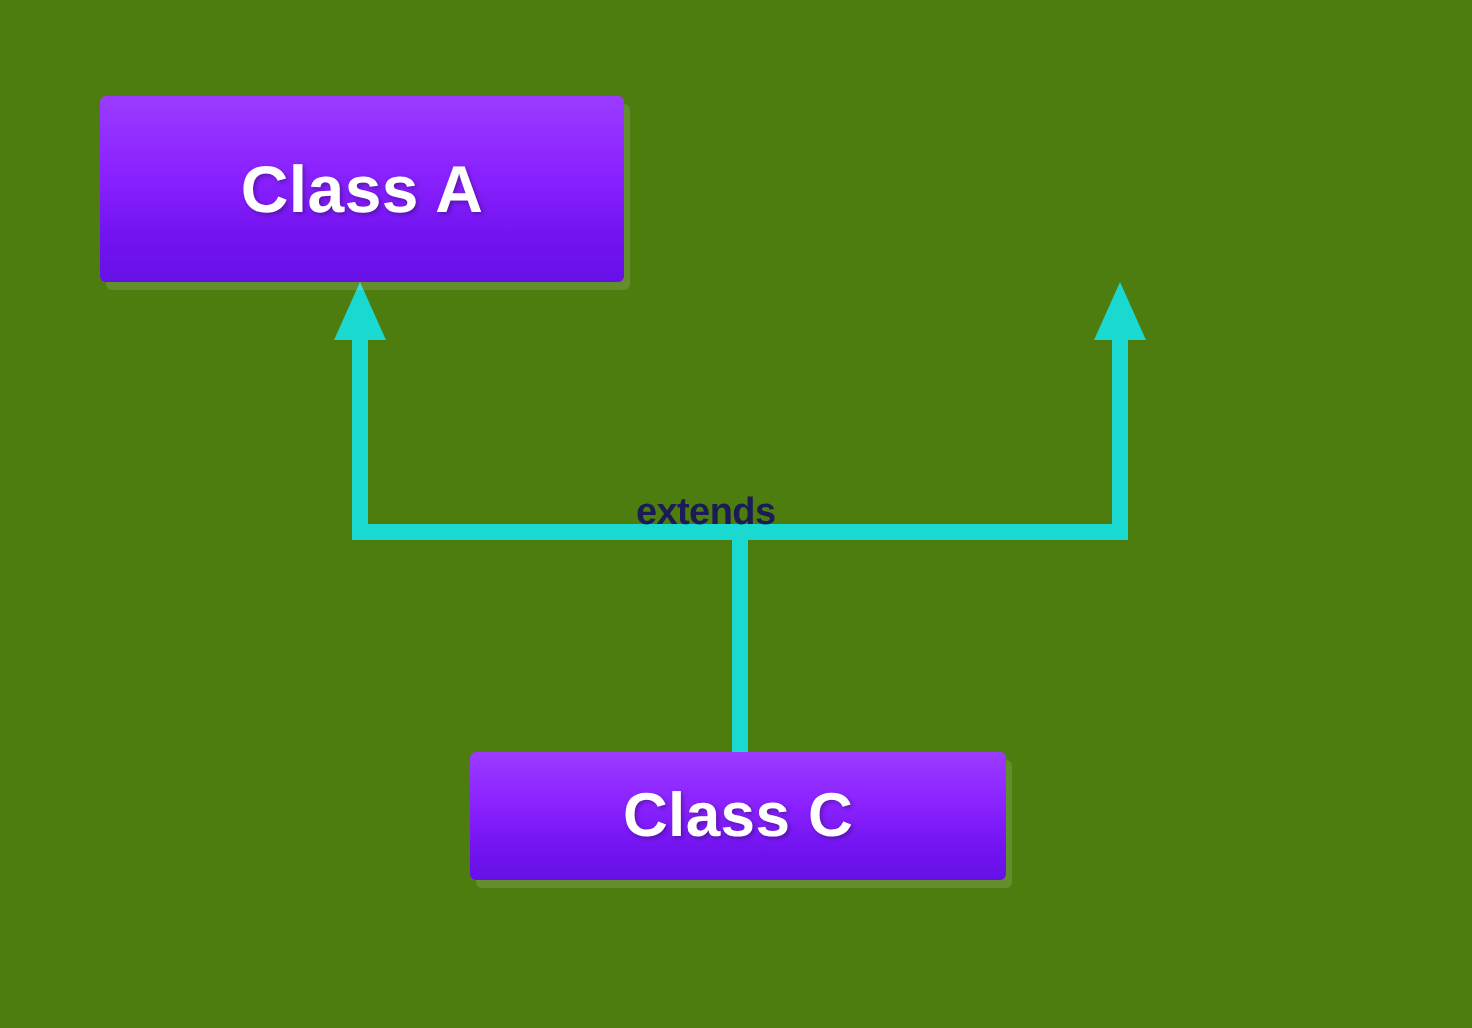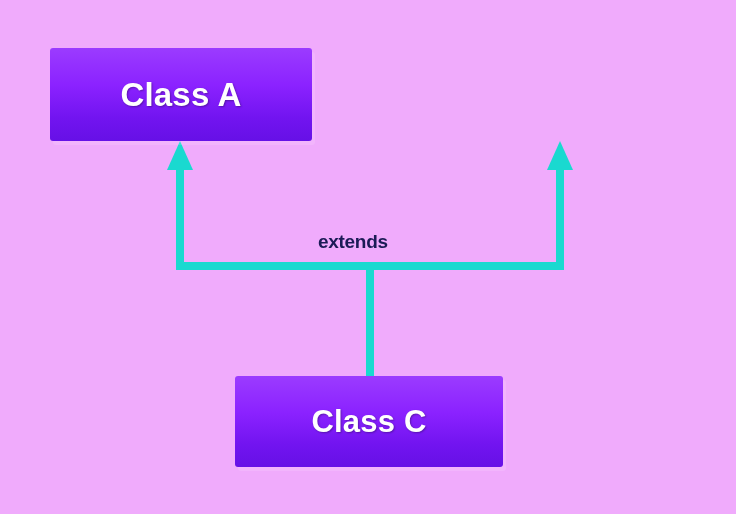--- a/index.html
+++ b/index.html
@@ -8,21 +8,21 @@
     padding: 0;
     background: #000000;
   }
   body {
     font-family: "Liberation Sans", sans-serif;
   }
   #canvas {
     position: relative;
     width: 736px;
     height: 514px;
-    background: #f0abfc;
+    background: #4d7c0f;
     overflow: hidden;
   }
   .class-box {
     position: absolute;
     display: flex;
     align-items: center;
     justify-content: center;
     background: linear-gradient(180deg, #9b3bff 0%, #8b22ff 40%, #7214f0 75%, #6610e6 100%);
     border-radius: 3px;
     box-shadow: 3px 4px 0 rgba(255,255,255,0.13);
@@ -35,21 +35,21 @@
     text-shadow: 1px 1px 2px rgba(0,0,0,0.30);
     white-space: nowrap;
   }
   #box-class-a {
     left: 50px;  top: 48px;  width: 262px; height: 93px;
   }
   #box-class-b {
     left: 427px; top: 48px;  width: 261px; height: 93px;
   }
   #box-class-c {
-    left: 235px; top: 376px; width: 268px; height: 91px;
+    left: 235px; top: 376px; width: 268px; height: 64px;
   }
   #box-class-a .class-box-label,
   #box-class-b .class-box-label { font-size: 33px; }
   #box-class-c .class-box-label { font-size: 31px; }
 
   #connector-svg {
     position: absolute;
     left: 0; top: 0;
     width: 736px;
     height: 514px;
@@ -61,21 +61,21 @@
     stroke-width: 8;
     stroke-linecap: butt;
     stroke-linejoin: miter;
   }
   .edge-arrowhead {
     fill: #1ad9d0;
   }
   #edge-label {
     position: absolute;
     left: 318px;
-    top: 231px;
+    top: 246px;
     font-size: 19px;
     font-weight: bold;
     color: #1b1b56;
     letter-spacing: -0.3px;
     white-space: nowrap;
   }
 </style>
 </head>
 <body>
 

